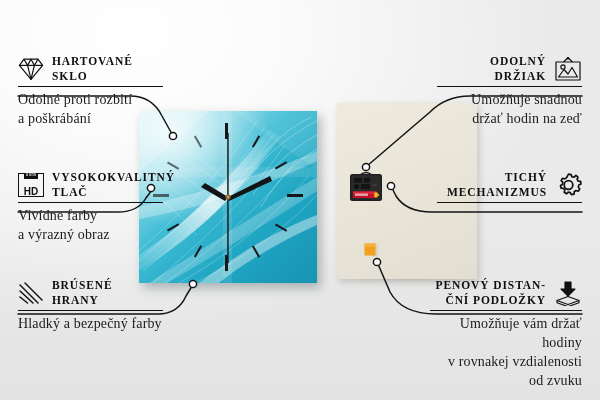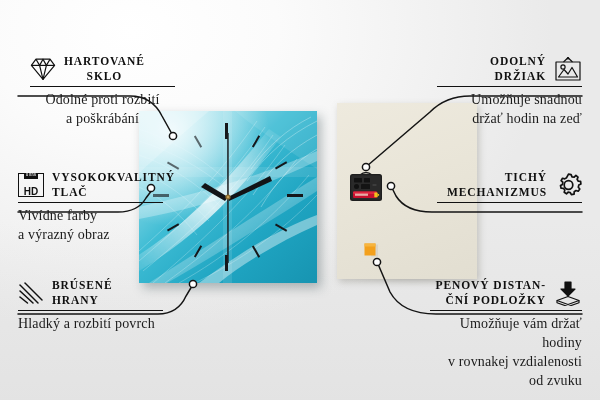--- a/index.html
+++ b/index.html
@@ -218,21 +218,21 @@
     <g fill="#ffffff" stroke="#141414" stroke-width="1.5">
       <circle cx="173" cy="136" r="3.6"></circle>
       <circle cx="151" cy="188" r="3.6"></circle>
       <circle cx="193" cy="284" r="3.6"></circle>
       <circle cx="366" cy="167" r="3.6"></circle>
       <circle cx="391" cy="186" r="3.6"></circle>
       <circle cx="377" cy="262" r="3.6"></circle>
     </g>
   </svg>
 
-  <div class="feat left" style="left:30px;top:54px;width:145px;text-align:center;">
+  <div class="feat left" style="left:18px;top:54px;width:145px;">
     <div class="row">
       <svg class="ico" width="26" height="24" viewBox="0 0 26 24">
         <g fill="none" stroke="#111" stroke-width="1.2" stroke-linejoin="round">
           <path d="M13 22.4 L1.4 8.4 L6 2.2 L20 2.2 L24.6 8.4 Z"></path>
           <path d="M1.4 8.4 H24.6"></path>
           <path d="M6 2.2 L9.6 8.4 L13 22.4 L16.4 8.4 L20 2.2"></path>
           <path d="M9.6 8.4 L13 2.2 L16.4 8.4"></path>
         </g>
       </svg>
       <div>
@@ -265,21 +265,21 @@
           <path d="M2 10 L15 22"></path>
           <path d="M2 16 L9.5 22"></path>
           <path d="M7 2 L24 19"></path>
         </g>
       </svg>
       <div>
         <div class="ttl"><span>BRÚSENÉ</span><br><span>HRANY</span></div>
       </div>
     </div>
     <div class="rule"></div>
-    <div class="desc"><span>Hladký a rozbití povrch</span></div>
+    <div class="desc"><span>Hladký a bezpečný farby</span></div>
   </div>
 
   <div class="feat right" style="left:437px;top:54px;width:145px;">
     <div class="row">
       <div style="flex:1;">
         <div class="ttl"><span>ODOLNÝ</span><br><span>DRŽIAK</span></div>
       </div>
       <svg class="ico" width="28" height="26" viewBox="0 0 28 26">
         <g fill="none" stroke="#111" stroke-width="1.2" stroke-linejoin="round">
           <path d="M9.5 6 L14 1.8 L18.5 6"></path>

